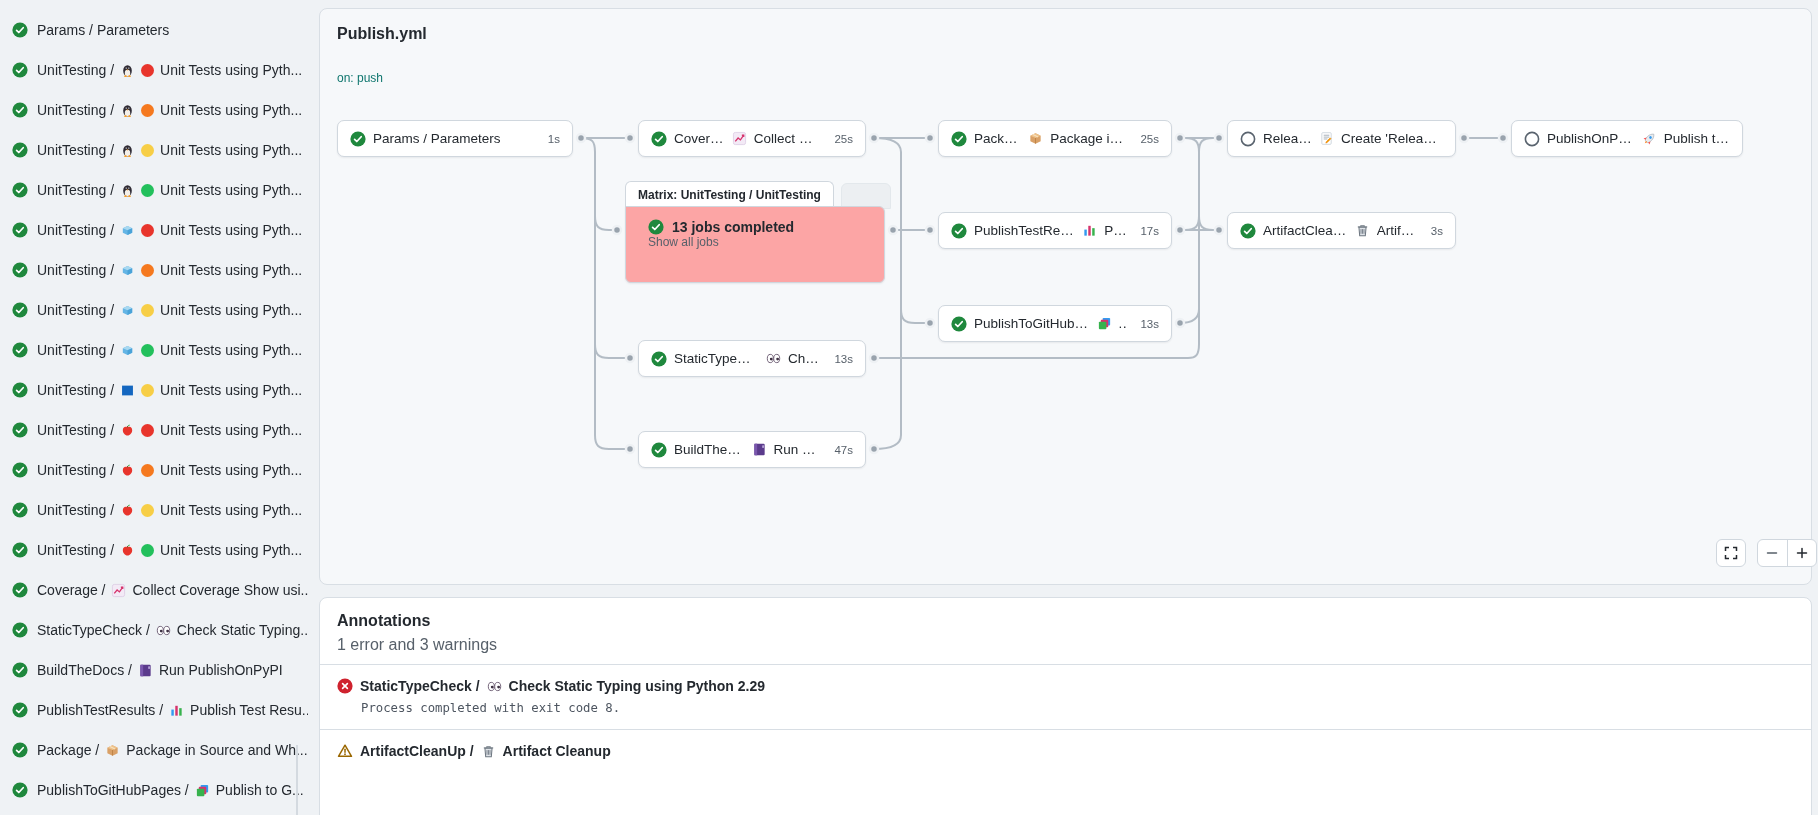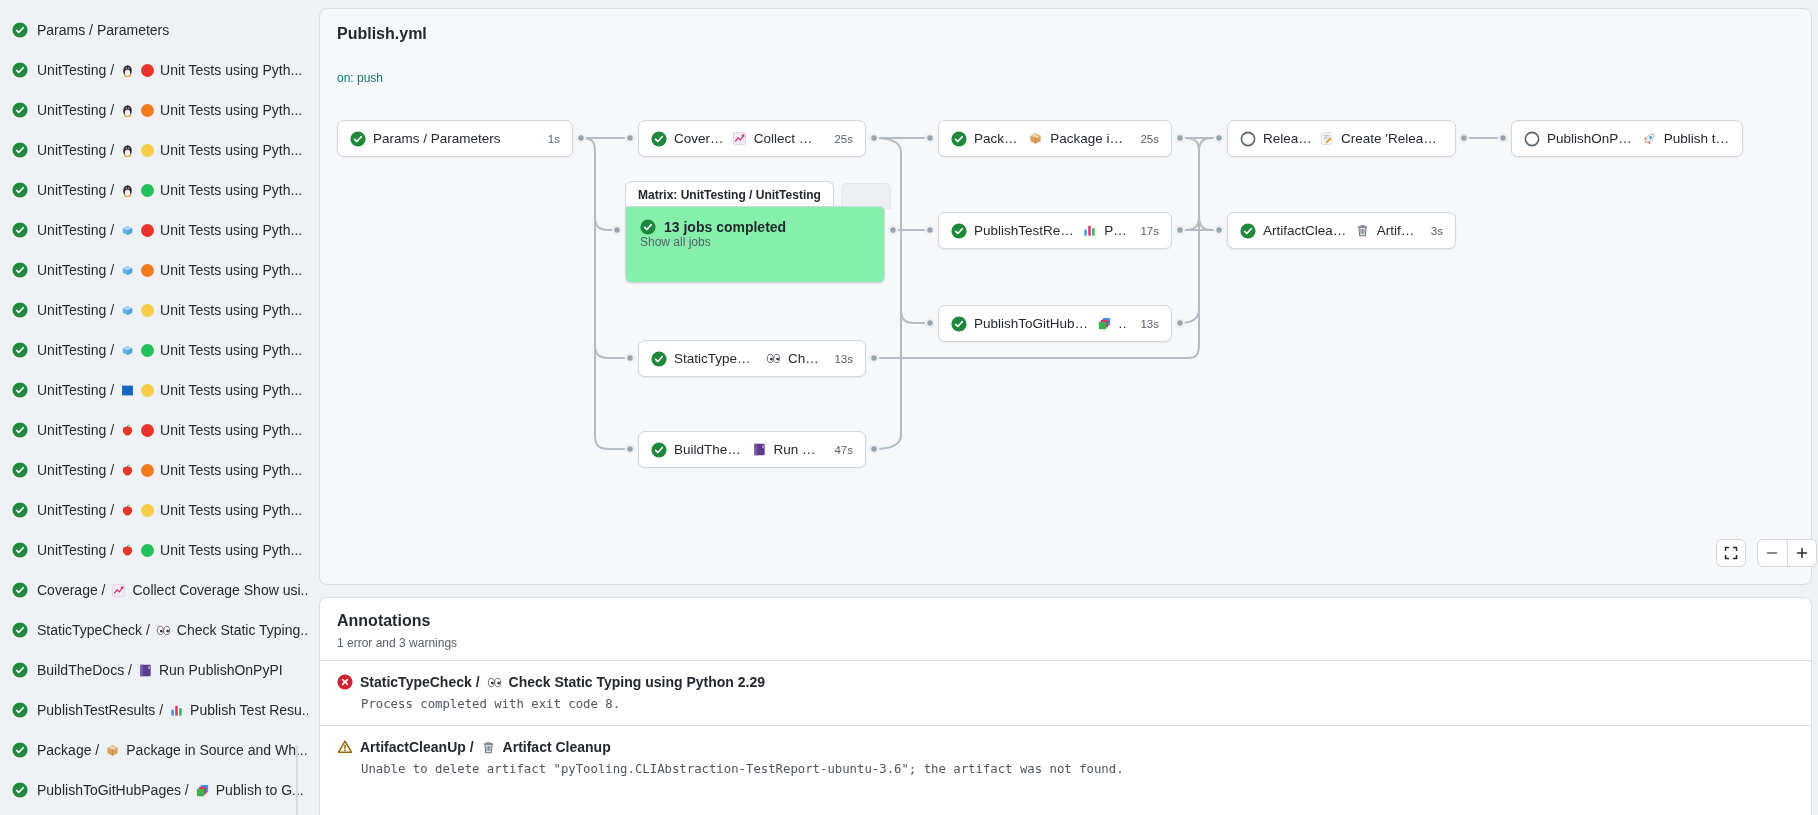--- a/index.html
+++ b/index.html
@@ -34,40 +34,40 @@
   }
   .node .txt{overflow:hidden;text-overflow:ellipsis;}
   .node .dur{margin-left:auto;font-size:11.5px;color:#57606a;padding-left:6px;}
   
   #matrix-shadow-tab{position:absolute;left:521px;top:174px;width:48px;height:24px;background:#eceff2;border:1px solid #e3e8ec;border-radius:6px 6px 0 0;}
   #matrix-tab{
     position:absolute;left:305px;top:172px;height:26px;background:#fff;border:1px solid #d0d7de;border-bottom:none;
     border-radius:6px 6px 0 0;padding:0 12px;display:flex;align-items:center;font-size:12px;font-weight:700;box-sizing:border-box;
   }
   #matrix-box{
-    position:absolute;left:305px;top:197px;width:260px;height:77px;background:#86efac;border:1px solid #d0d7de;
-    border-radius:0 6px 6px 6px;box-sizing:border-box;box-shadow:0 1px 2px rgba(31,35,40,.07);padding:12px 14px;
+    position:absolute;left:305px;top:197px;width:260px;height:77px;background:#fca5a5;border:1px solid #d0d7de;
+    border-radius:0 6px 6px 6px;box-sizing:border-box;box-shadow:0 1px 2px rgba(31,35,40,.07);padding:12px 22px;
   }
   #matrix-summary-row{display:flex;align-items:center;gap:8px;font-size:14px;font-weight:700;}
   #show-all-jobs{font-size:12px;color:#57606a;cursor:pointer;}
   
   .ctl{position:absolute;background:#fff;border:1px solid #d0d7de;border-radius:6px;box-sizing:border-box;display:flex;align-items:center;justify-content:center;cursor:pointer;}
   #fullscreen-btn{left:1396px;top:530px;width:30px;height:28px;}
   #zoom-group{position:absolute;left:1437px;top:530px;width:60px;height:28px;background:#fff;border:1px solid #d0d7de;border-radius:6px;box-sizing:border-box;display:flex;}
   #zoom-group .half{flex:1;display:flex;align-items:center;justify-content:center;cursor:pointer;}
   #zoom-group .half:first-child{border-right:1px solid #d0d7de;}
 
   
   #annotations-panel{
     position:absolute;left:319px;top:597px;width:1493px;height:240px;
     background:#fff;border:1px solid #d8dee4;border-radius:8px;box-sizing:border-box;
   }
   #annotations-head{padding:14px 30px 10px 17px;}
   #annotations-title{font-size:16px;font-weight:700;}
-  #annotations-summary{font-size:12px;color:#57606a;margin-top:6px;}
+  #annotations-summary{font-size:16px;color:#57606a;margin-top:6px;}
   .ann-item{padding:13px 17px 14px 17px;border-top:1px solid #d8dee4;}
   .ann-title{display:flex;align-items:center;gap:7px;font-size:14px;font-weight:700;cursor:pointer;}
   .ann-msg{margin:7px 0 0 24px;font-family:"DejaVu Sans Mono","Liberation Mono",monospace;font-size:12.3px;color:#4d5560;}
 </style>
 </head>
 <body>
 
 <div id="sidebar">
     <div class="sb-row">
       <span class="icon">
@@ -789,16 +789,15 @@
           <span class="icon">
             <svg width="15" height="15" viewBox="0 0 16 16">
               <path d="M3 4.2h10" stroke="#6e7781" stroke-width="1.2"></path>
               <path d="M6.2 4V3h3.6v1" stroke="#6e7781" stroke-width="1.1" fill="none"></path>
               <path d="M4.2 4.5l.8 9h6l.8-9z" fill="#dfe3e8" stroke="#6e7781" stroke-width="1.1"></path>
               <path d="M6.4 6.5v5M8 6.5v5M9.6 6.5v5" stroke="#6e7781" stroke-width="0.9"></path>
             </svg>
           </span>
           <span>Artifact Cleanup</span>
         </div>
-        <div class="ann-msg">Unable to delete artifact "pyTooling.CLIAbstraction-TestReport-ubuntu-3.6"; the artifact was not found.</div>
       </div>
     </div>
 </div>
 
 </body></html>

